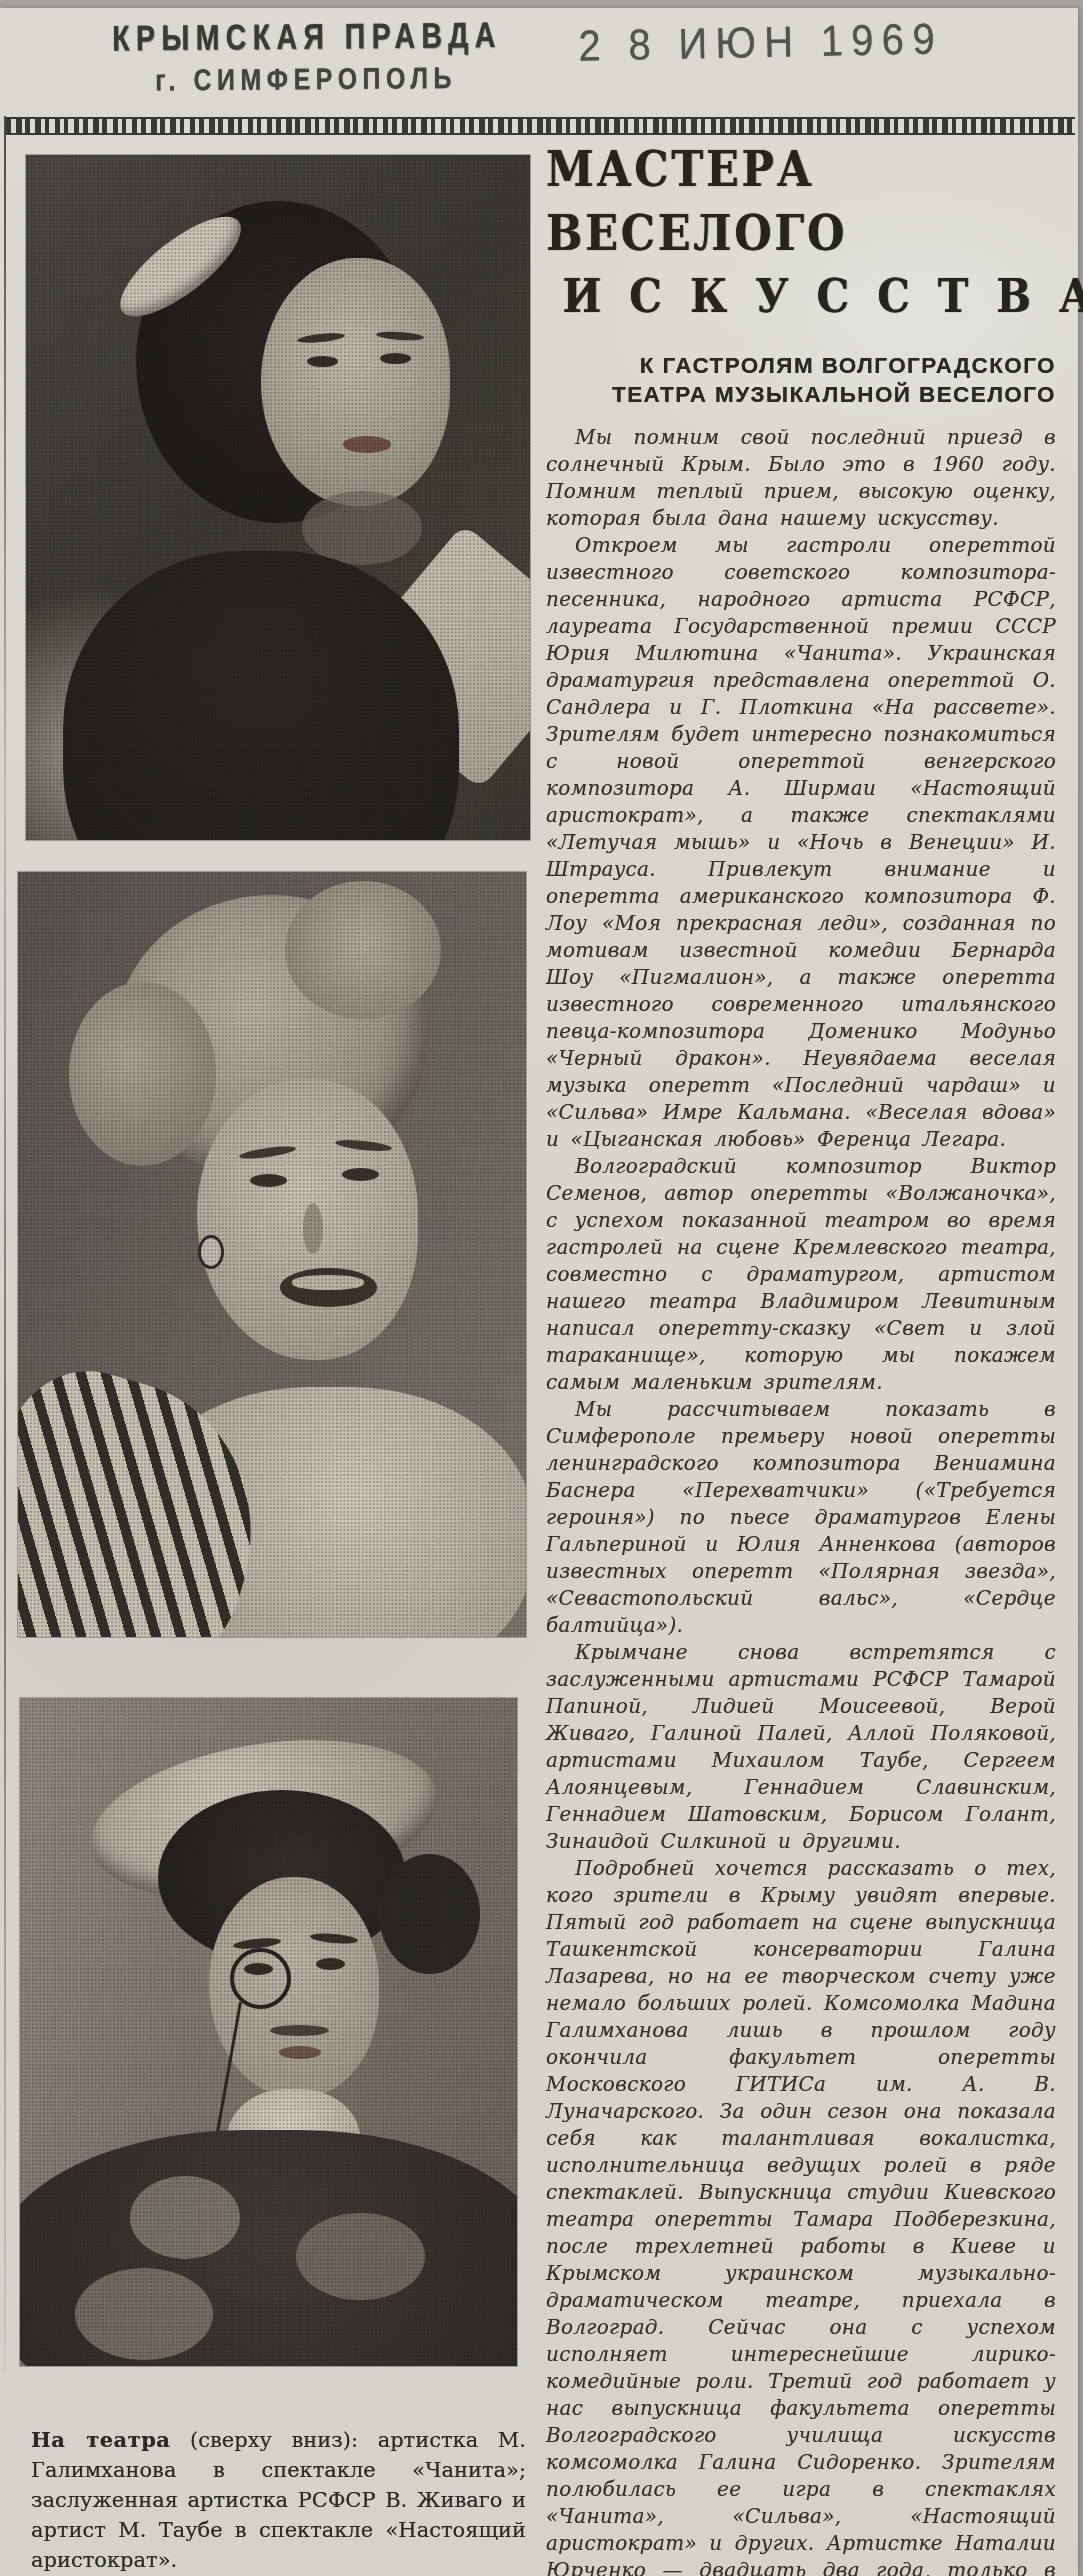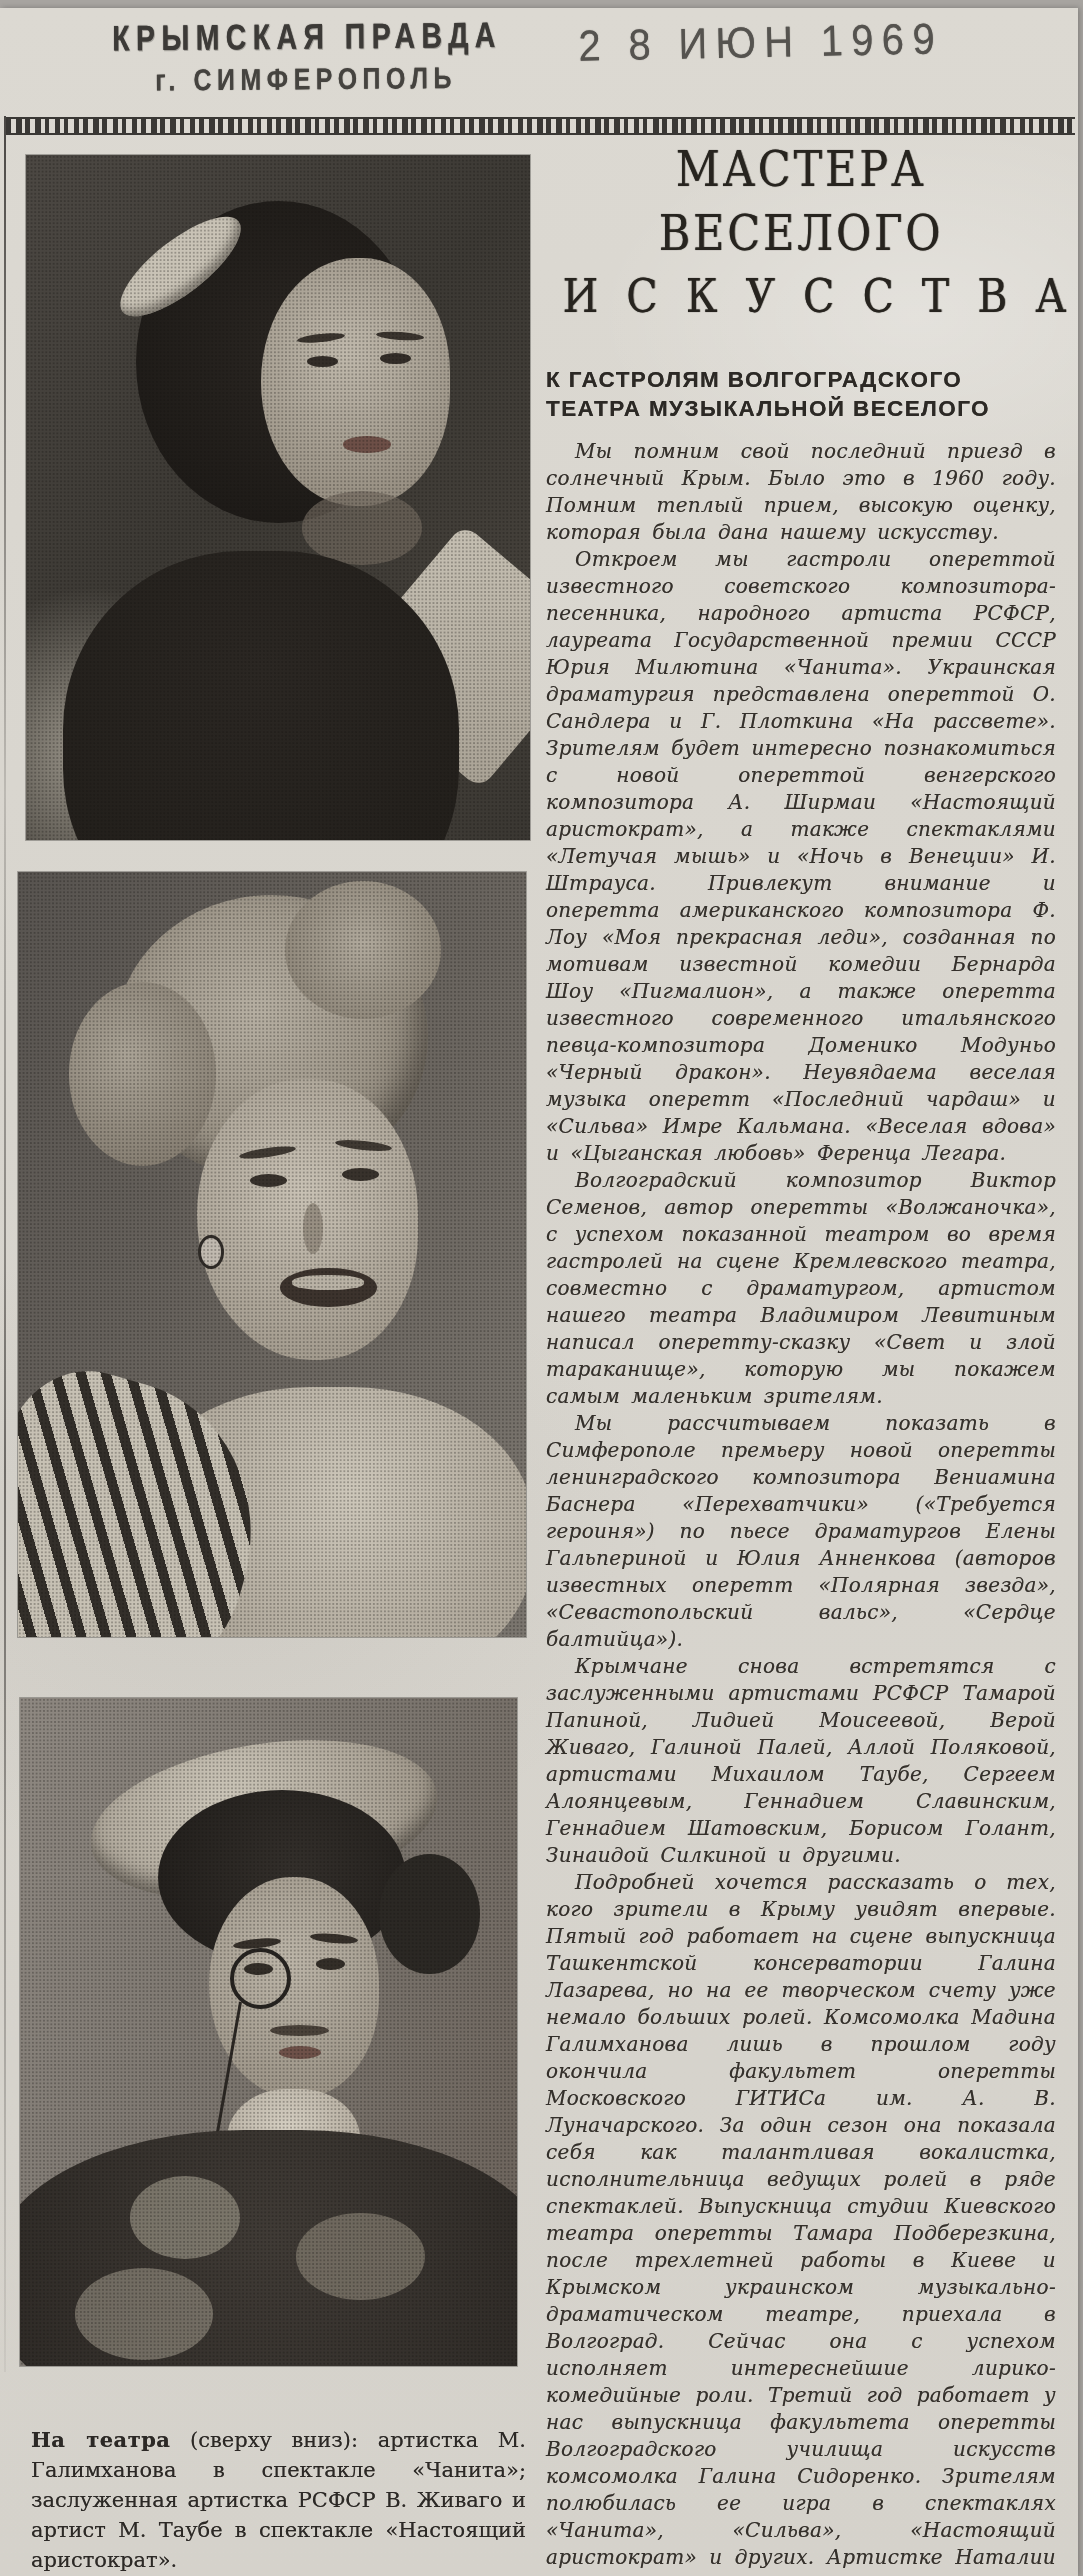--- a/index.html
+++ b/index.html
@@ -66,27 +66,27 @@
   .caption{
     position:absolute;left:31px;top:2425px;width:495px;
     font-family:"DejaVu Serif",serif;font-size:21px;line-height:30px;
     color:#2c2926;text-align:justify;
     text-shadow:0 0 0.6px rgba(44,41,38,.65);
   }
   .caption b{letter-spacing:0.5px;}
   
   .col{position:absolute;left:546px;top:138px;width:510px;color:#2c2925;}
   .title{
-    text-align:center;font-family:"DejaVu Serif",serif;font-weight:normal;
+    font-family:"DejaVu Serif",serif;font-weight:bold;
     color:#27241f;text-shadow:0 0 0.9px rgba(39,36,31,.85), 0.9px 0 0 rgba(39,36,31,.3);
   }
   .title .l1{font-size:43px;letter-spacing:2.8px;line-height:57px;transform:scaleY(1.12);transform-origin:center top;}
   .title .l2{font-size:41px;letter-spacing:28px;line-height:57px;margin-top:13px;text-indent:16.6px;transform:scaleY(1.12);transform-origin:center top;}
   .subtitle{
-    margin-top:44px;text-align:left;
+    margin-top:30px;text-align:right;
     font-family:"Liberation Sans",sans-serif;font-weight:bold;
     font-size:22.5px;line-height:28.5px;letter-spacing:1.4px;color:#2c2925;
     text-shadow:0 0 0.6px rgba(44,41,37,.8);
   }
   .bodytext{
     margin-top:14.7px;
     font-style:italic;font-size:20px;line-height:27px;
     letter-spacing:0.3px;word-spacing:4.6px;
     text-align:justify;color:#34302b;
     text-shadow:0 0 0.6px rgba(52,48,43,.55);

